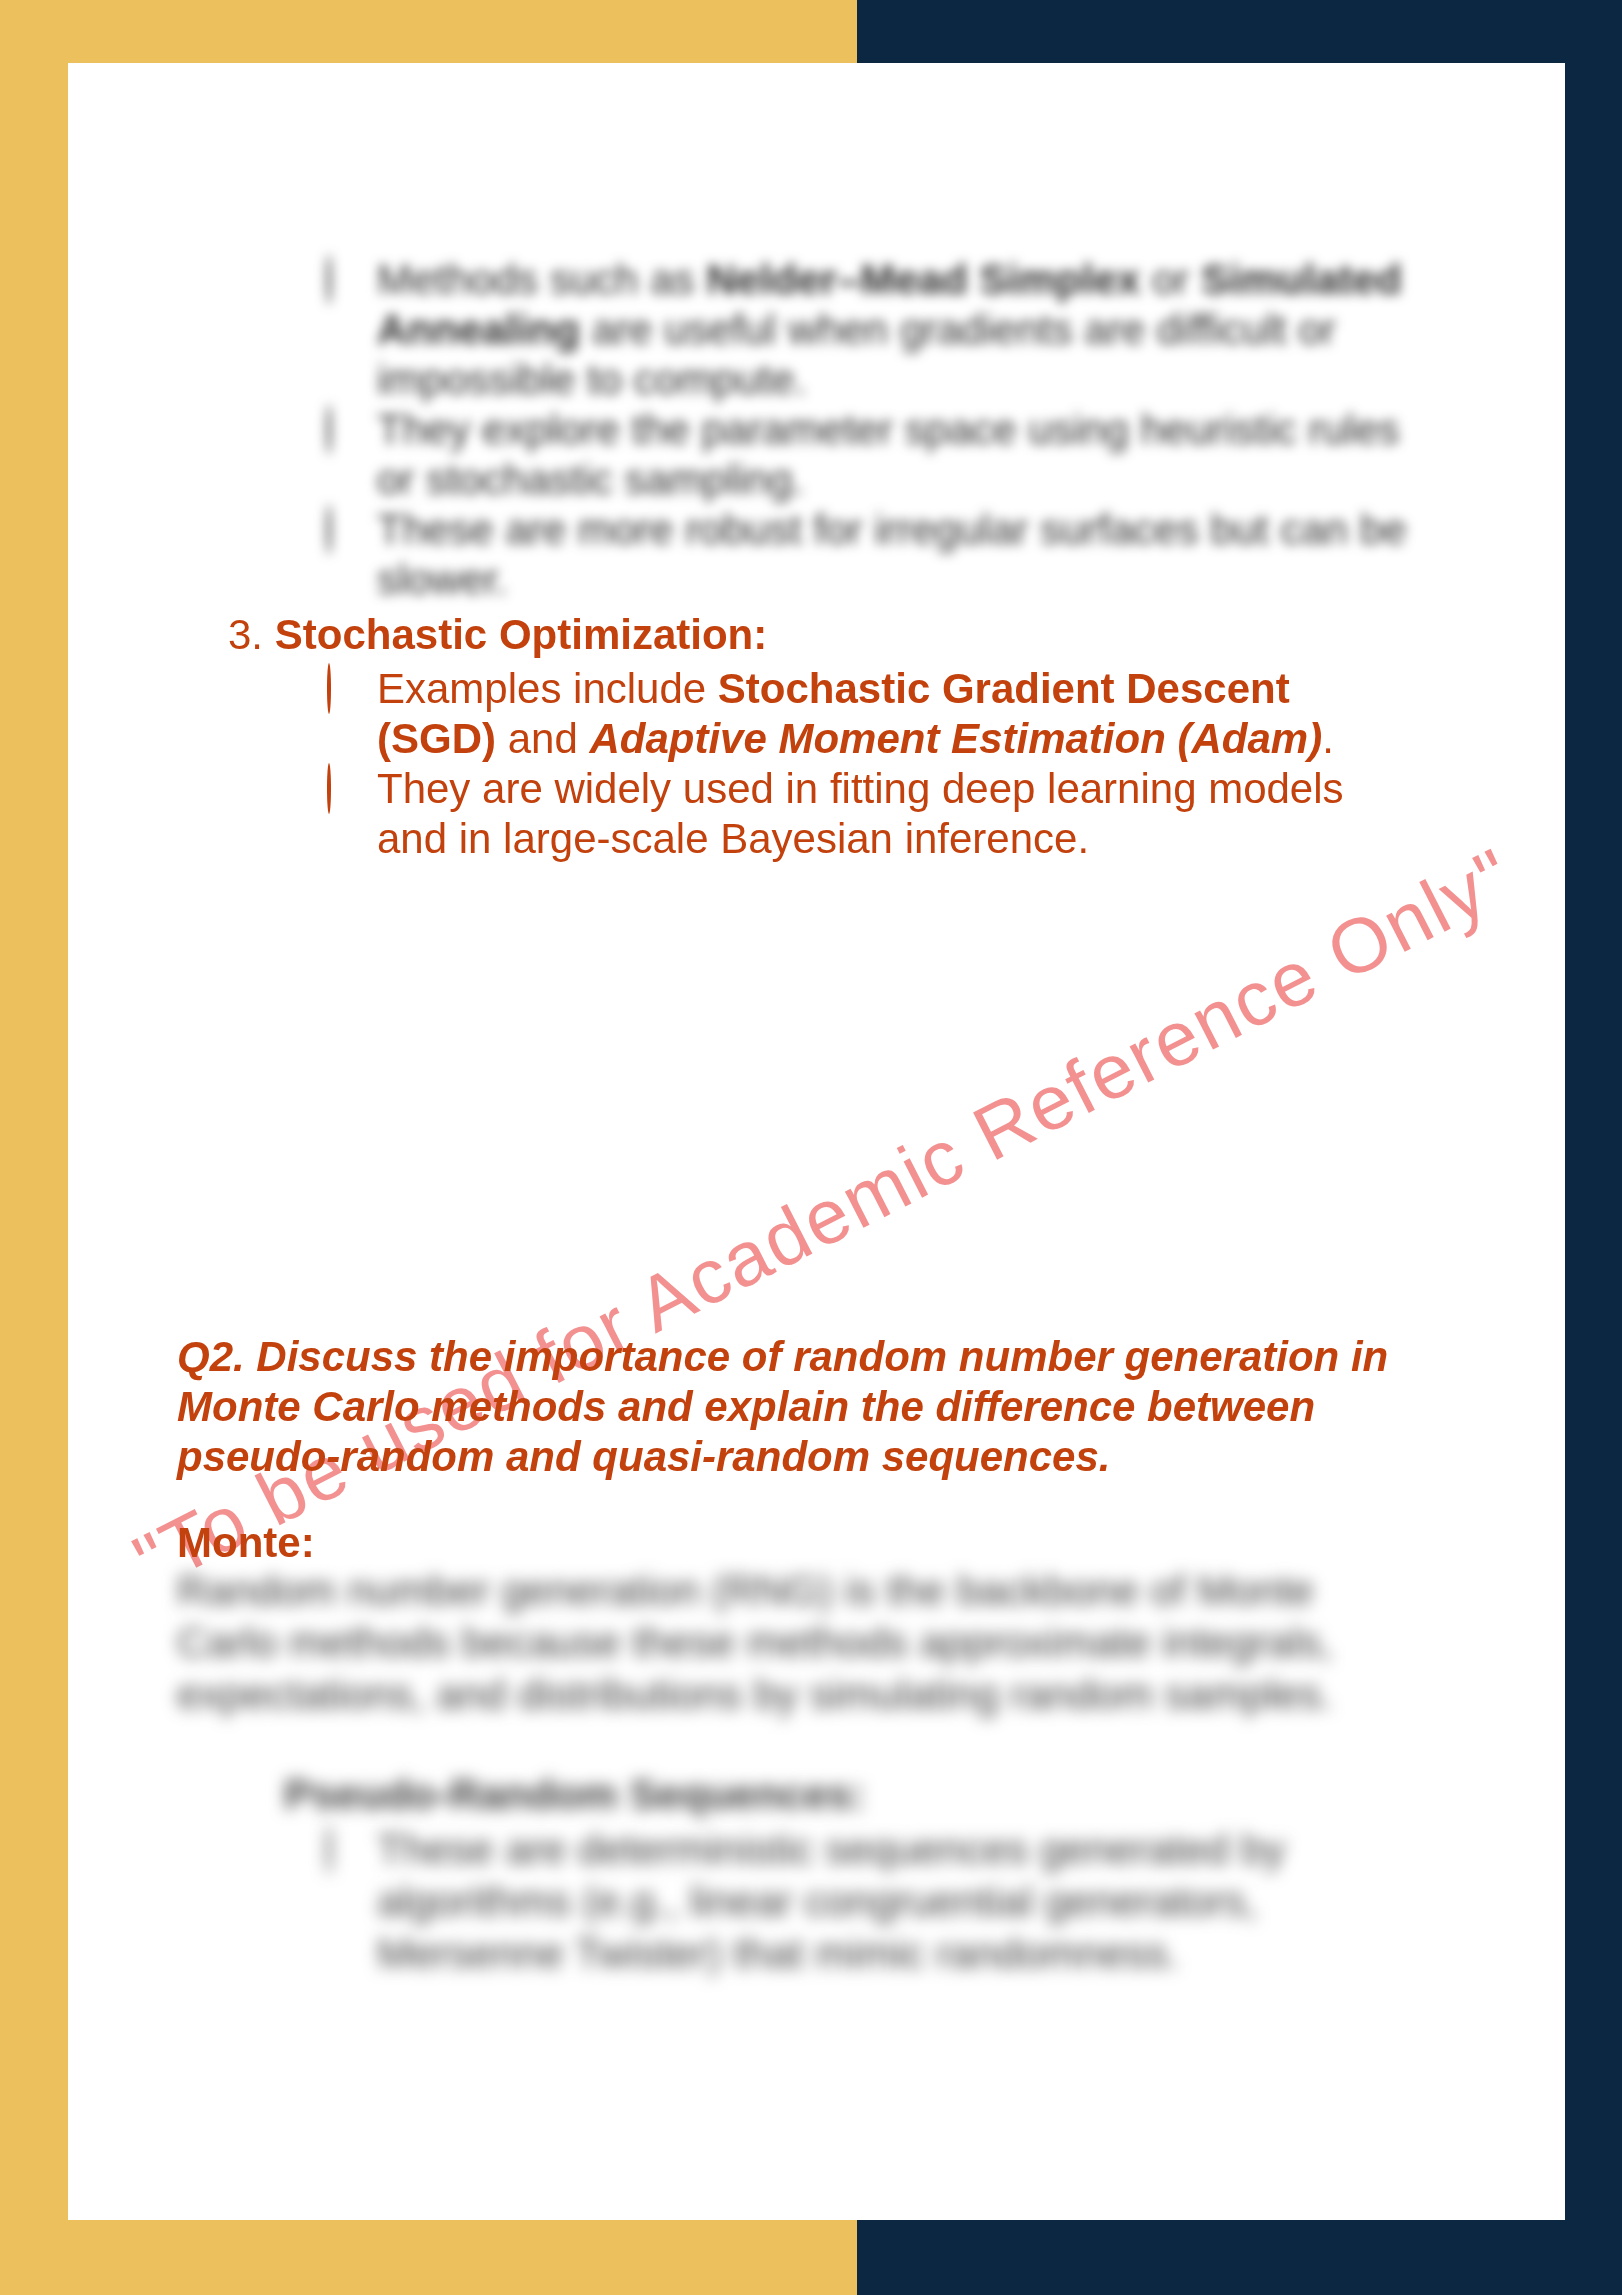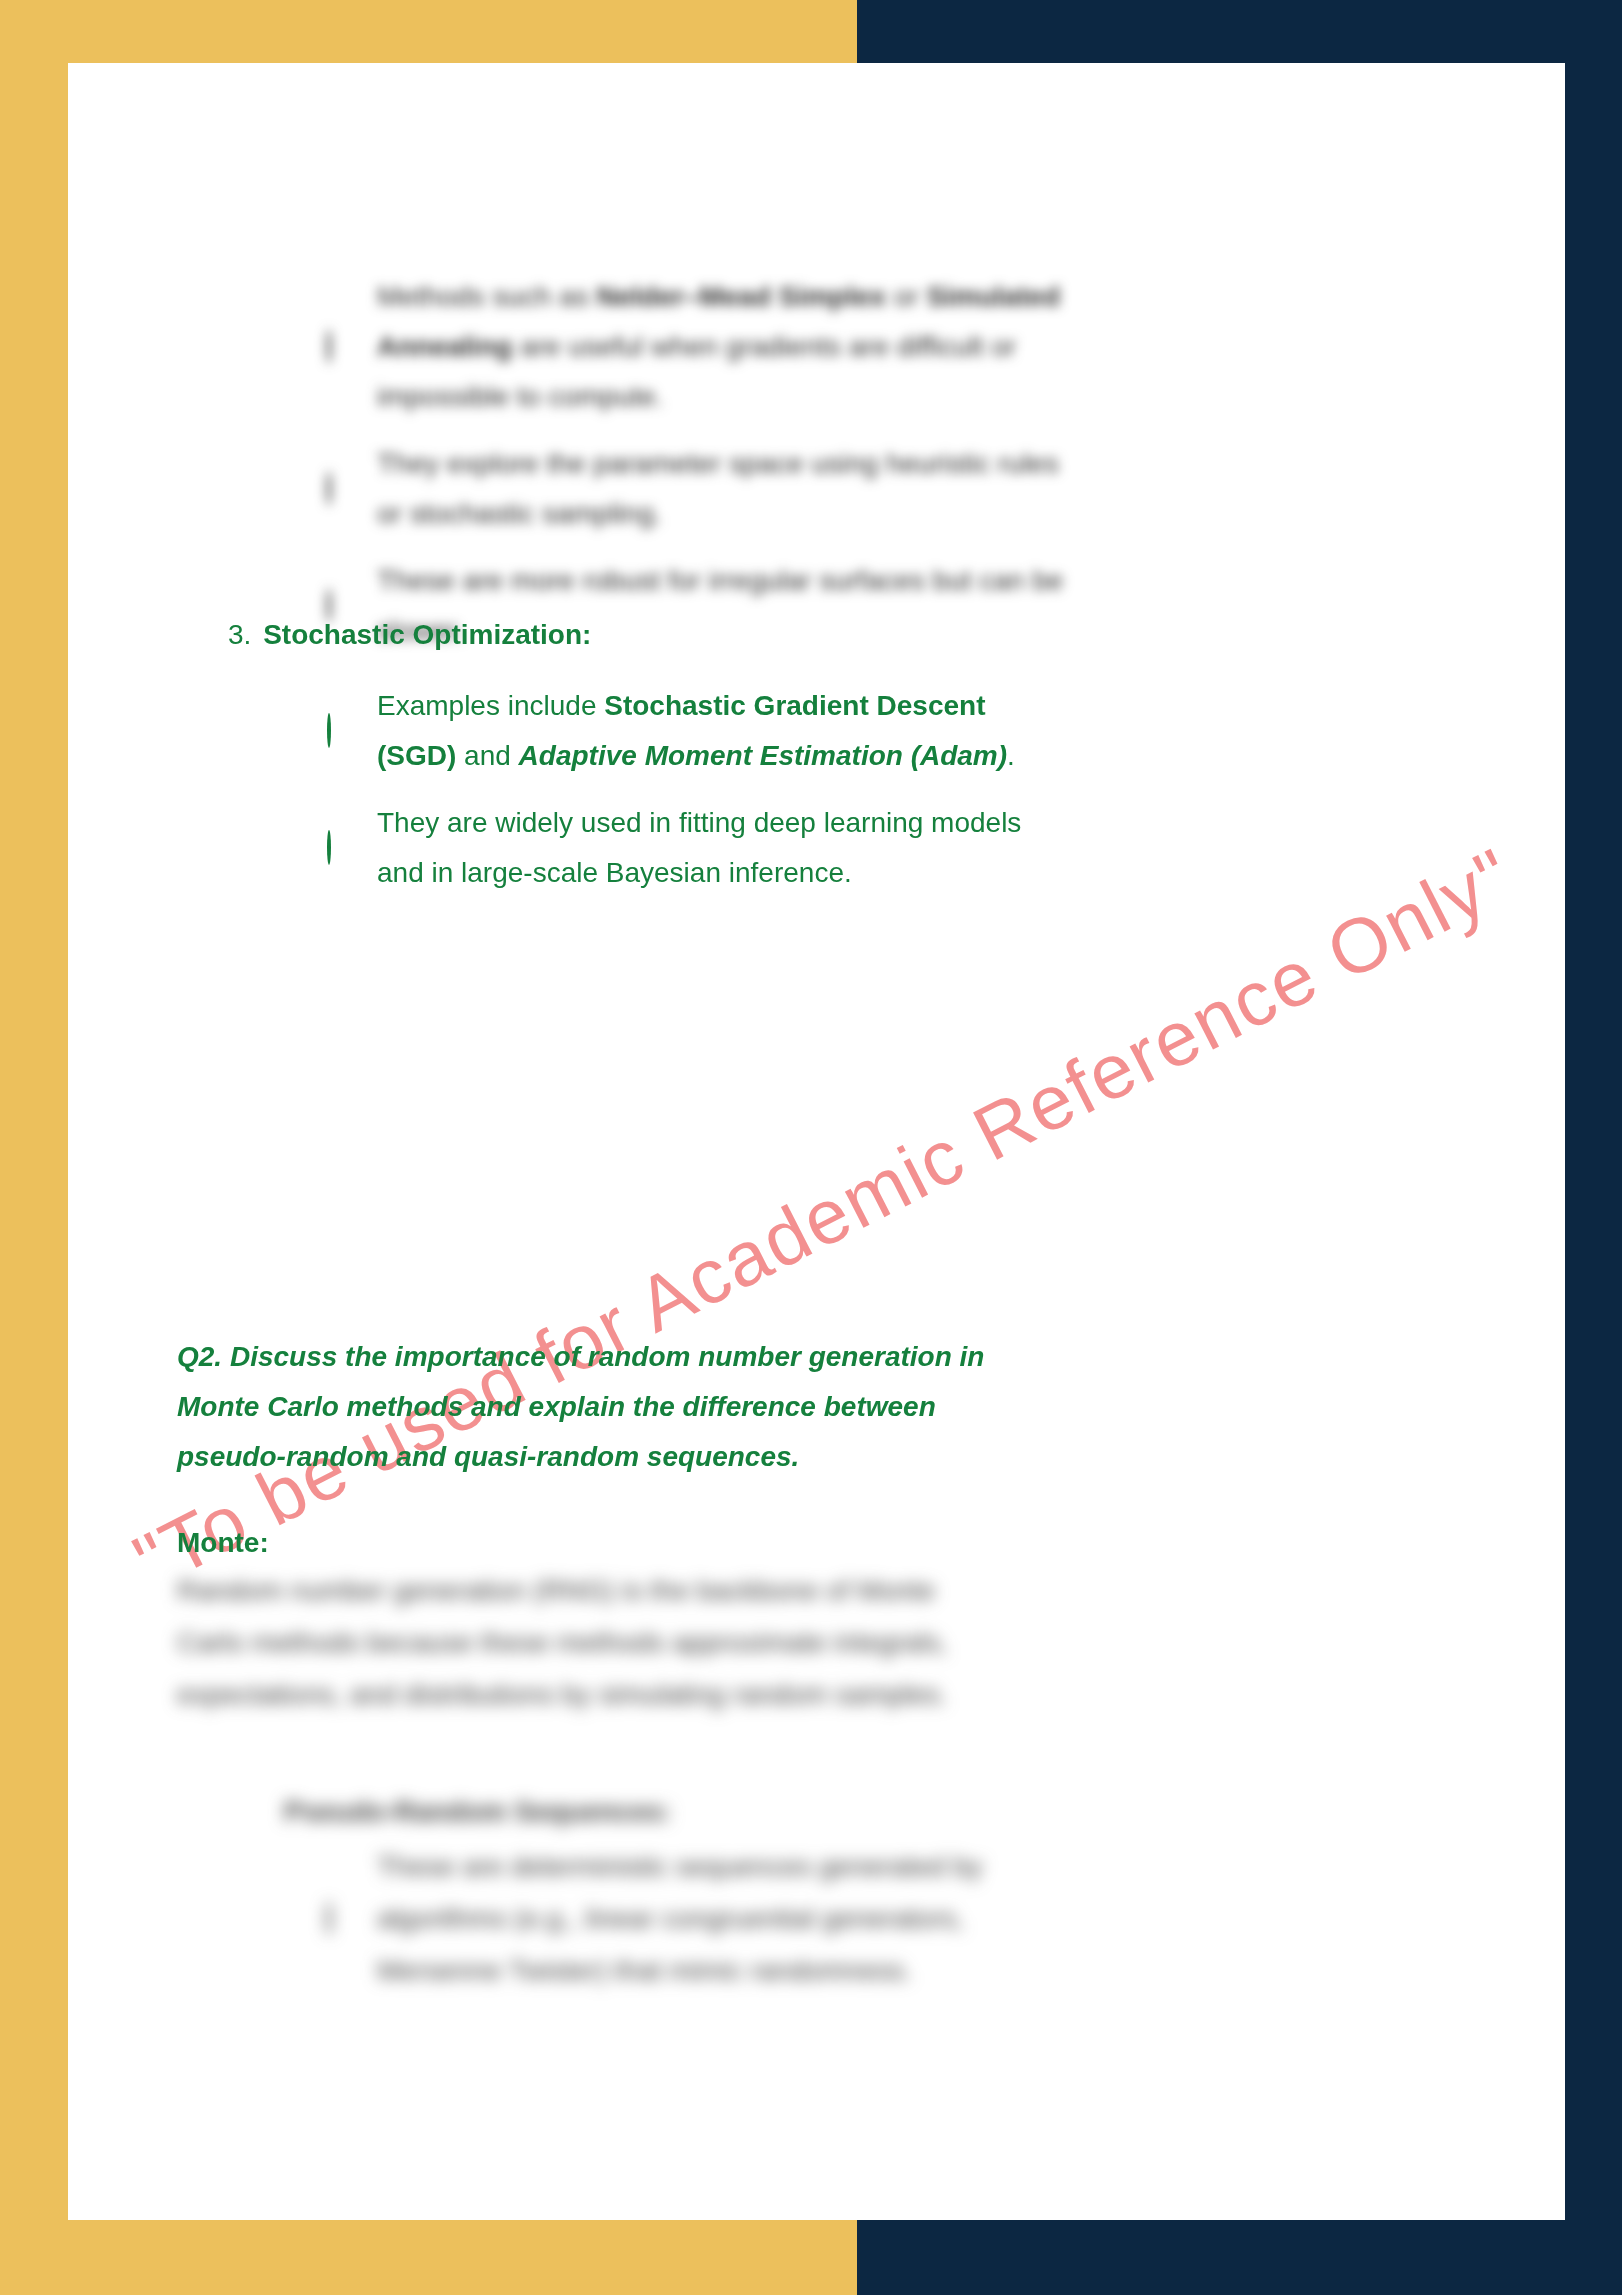--- a/index.html
+++ b/index.html
@@ -21,27 +21,27 @@
 
   
   .watermark {
     position:absolute; left:72px; top:1454px; height:98px;
     line-height:98px; font-size:77px; letter-spacing:2px;
     white-space:nowrap; color:rgba(240,120,120,0.82);
     transform:rotate(-27deg); transform-origin:left center;
     z-index:1; font-weight:400;
   }
 
-  .block { position:absolute; z-index:2; color:#15803d; font-size:28px; line-height:50px; }
+  .block { position:absolute; z-index:2; color:#c2410c; font-size:42px; line-height:50px; }
   .pre { white-space:pre-line; }
 
   .bold { font-weight:700; }
 
   
-  .li { display:flex; align-items:center;margin-top:17px; }
+  .li { display:flex; align-items:flex-start; }
   .li .marker-col { flex:0 0 50px; }
   .li .marker-col-wide { flex:0 0 52px; }
   .circle-marker {
     width:13px; height:13px; border:2px solid currentColor; border-radius:50%;
     margin-top:19px;
   }
   .dot-marker {
     width:10.5px; height:10.5px; background:currentColor; border-radius:50%;
     margin-top:20px;
   }

